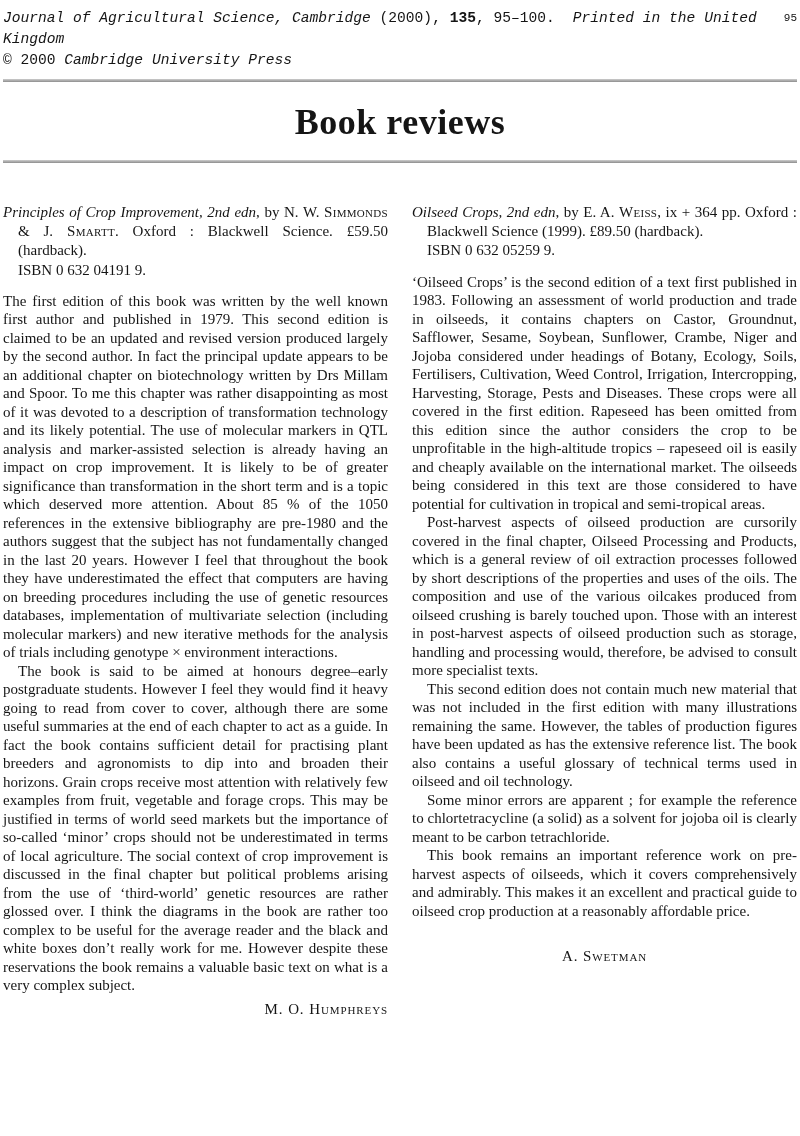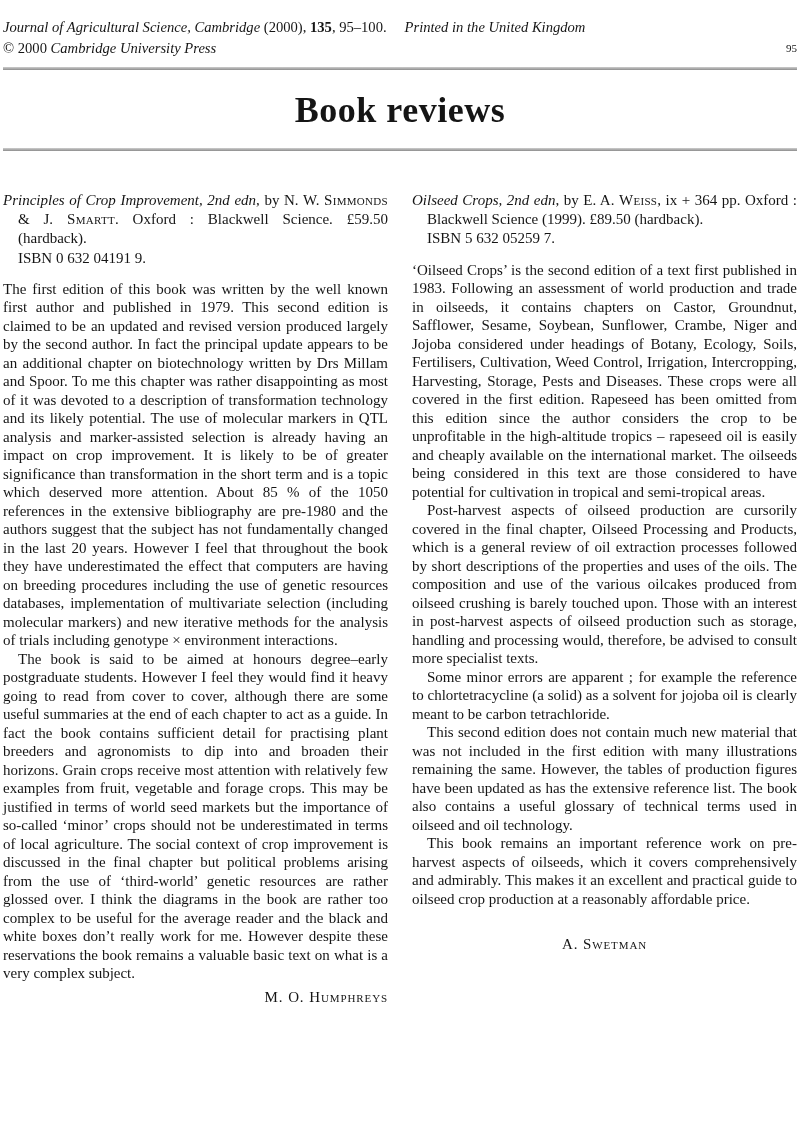--- a/index.html
+++ b/index.html
@@ -7,22 +7,22 @@
     width: 800px; height: 1136px;
     background: #ffffff;
     color: #151515;
     font-family: "Liberation Serif", serif;
     overflow: hidden;
   }
   .page { padding: 0 3px; }
 
   
   .header-row {
-    display: flex; justify-content: space-between; align-items: flex-end;
-    padding-top: 17px; font-size: 14.6px; line-height: 21px;
+    display: flex; justify-content: space-between; align-items: flex-start;
+    padding-top: 8px; font-size: 14.6px; line-height: 21px; font-family: Liberation Mono, monospace;
   }
   .it { font-style: italic; }
   .vol { font-weight: bold; }
   .printed { margin-left: 18px; }
   .pagenum { font-size: 11px; line-height: 21px; }
 
   
   .rule { height: 3px; border: 0; margin: 0; background: linear-gradient(#cdcdcd, #8d8d8d); }
   .rule-top { margin-top: 8px; }
 
@@ -71,23 +71,23 @@
   <div class="columns">
 
     <section class="col">
       <p class="citation"><span class="it">Principles of Crop Improvement, 2nd edn</span><span>, by N. W. </span><span class="sc">Simmonds</span><span> &amp; J. </span><span class="sc">Smartt</span><span>. Oxford : Blackwell Science. £59.50 (hardback).</span><span class="isbn">ISBN 0 632 04191 9.</span></p>
       <p class="bp">The first edition of this book was written by the well known first author and published in 1979. This second edition is claimed to be an updated and revised version produced largely by the second author. In fact the principal update appears to be an additional chapter on biotechnology written by Drs Millam and Spoor. To me this chapter was rather disappointing as most of it was devoted to a description of transformation technology and its likely potential. The use of molecular markers in QTL analysis and marker-assisted selection is already having an impact on crop improvement. It is likely to be of greater significance than transformation in the short term and is a topic which deserved more attention. About 85 % of the 1050 references in the extensive bibliography are pre-1980 and the authors suggest that the subject has not fundamentally changed in the last 20 years. However I feel that throughout the book they have underestimated the effect that computers are having on breeding procedures including the use of genetic resources databases, implementation of multivariate selection (including molecular markers) and new iterative methods for the analysis of trials including genotype × environment interactions.</p>
       <p class="bp ind">The book is said to be aimed at honours degree–early postgraduate students. However I feel they would find it heavy going to read from cover to cover, although there are some useful summaries at the end of each chapter to act as a guide. In fact the book contains sufficient detail for practising plant breeders and agronomists to dip into and broaden their horizons. Grain crops receive most attention with relatively few examples from fruit, vegetable and forage crops. This may be justified in terms of world seed markets but the importance of so-called ‘minor’ crops should not be underestimated in terms of local agriculture. The social context of crop improvement is discussed in the final chapter but political problems arising from the use of ‘third-world’ genetic resources are rather glossed over. I think the diagrams in the book are rather too complex to be useful for the average reader and the black and white boxes don’t really work for me. However despite these reservations the book remains a valuable basic text on what is a very complex subject.</p>
       <div class="sig">M. O. Humphreys</div>
     </section>
 
     <section class="col">
-      <p class="citation"><span class="it">Oilseed Crops, 2nd edn</span><span>, by E. A. </span><span class="sc">Weiss</span><span>, ix + 364 pp. Oxford : Blackwell Science (1999). £89.50 (hardback).</span><span class="isbn">ISBN 5 632 05259 7.</span></p>
+      <p class="citation"><span class="it">Oilseed Crops, 2nd edn</span><span>, by E. A. </span><span class="sc">Weiss</span><span>, ix + 364 pp. Oxford : Blackwell Science (1999). £89.50 (hardback).</span><span class="isbn">ISBN 0 632 05259 9.</span></p>
       <p class="bp">‘Oilseed Crops’ is the second edition of a text first published in 1983. Following an assessment of world production and trade in oilseeds, it contains chapters on Castor, Groundnut, Safflower, Sesame, Soybean, Sunflower, Crambe, Niger and Jojoba considered under headings of Botany, Ecology, Soils, Fertilisers, Cultivation, Weed Control, Irrigation, Intercropping, Harvesting, Storage, Pests and Diseases. These crops were all covered in the first edition. Rapeseed has been omitted from this edition since the author considers the crop to be unprofitable in the high-altitude tropics – rapeseed oil is easily and cheaply available on the international market. The oilseeds being considered in this text are those considered to have potential for cultivation in tropical and semi-tropical areas.</p>
       <p class="bp ind">Post-harvest aspects of oilseed production are cursorily covered in the final chapter, Oilseed Processing and Products, which is a general review of oil extraction processes followed by short descriptions of the properties and uses of the oils. The composition and use of the various oilcakes produced from oilseed crushing is barely touched upon. Those with an interest in post-harvest aspects of oilseed production such as storage, handling and processing would, therefore, be advised to consult more specialist texts.</p>
+      <p class="bp ind">This second edition does not contain much new material that was not included in the first edition with many illustrations remaining the same. However, the tables of production figures have been updated as has the extensive reference list. The book also contains a useful glossary of technical terms used in oilseed and oil technology.</p>
       <p class="bp ind">Some minor errors are apparent ; for example the reference to chlortetracycline (a solid) as a solvent for jojoba oil is clearly meant to be carbon tetrachloride.</p>
-      <p class="bp ind">This second edition does not contain much new material that was not included in the first edition with many illustrations remaining the same. However, the tables of production figures have been updated as has the extensive reference list. The book also contains a useful glossary of technical terms used in oilseed and oil technology.</p>
       <p class="bp ind">This book remains an important reference work on pre-harvest aspects of oilseeds, which it covers comprehensively and admirably. This makes it an excellent and practical guide to oilseed crop production at a reasonably affordable price.</p>
       <div class="sig sig-gap">A. Swetman</div>
     </section>
 
   </div>
 </div>
 
 </body></html>

